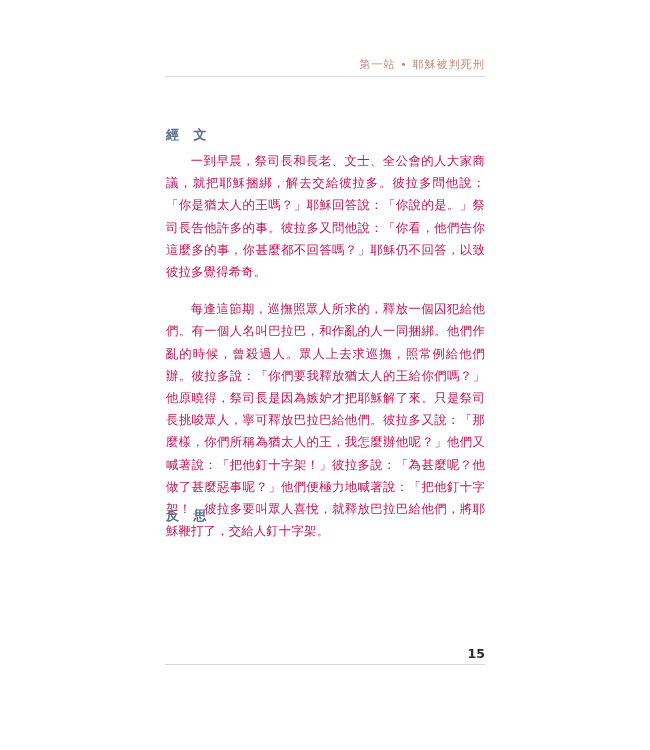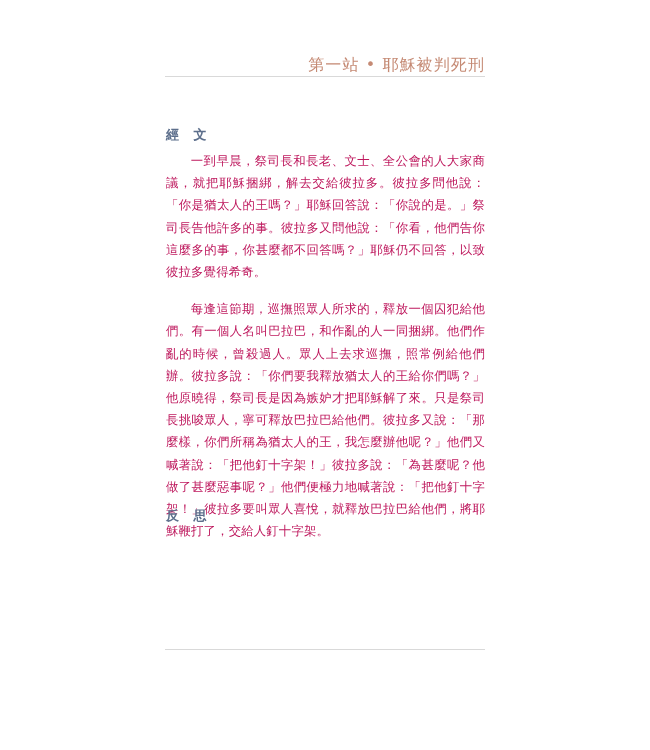--- a/index.html
+++ b/index.html
@@ -26,21 +26,21 @@
   
   .header-block {
     position: absolute;
     left: 165px;
     top: 58px;
     width: 320px;
   }
   .header-title {
     text-align: right;
     font-family: "DejaVu Sans", sans-serif;
-    font-size: 16px;
+    font-size: 11px;
     letter-spacing: 1.1px;
     color: #c58a74;
     line-height: 14px;
     white-space: nowrap;
   }
   .header-rule {
     margin-top: 4px;
     height: 1px;
     background: #d9d9d9;
     width: 100%;
@@ -144,16 +144,17 @@
   <div class="body-block scripture">
     <p class="para">一到早晨，祭司長和長老、文士、全公會的人大家商議，就把耶穌捆綁，解去交給彼拉多。彼拉多問他說：「你是猶太人的王嗎？」耶穌回答說：「你說的是。」祭司長告他許多的事。彼拉多又問他說：「你看，他們告你這麼多的事，你甚麼都不回答嗎？」耶穌仍不回答，以致彼拉多覺得希奇。</p>
     <p class="para">每逢這節期，巡撫照眾人所求的，釋放一個囚犯給他們。有一個人名叫巴拉巴，和作亂的人一同捆綁。他們作亂的時候，曾殺過人。眾人上去求巡撫，照常例給他們辦。彼拉多說：「你們要我釋放猶太人的王給你們嗎？」他原曉得，祭司長是因為嫉妒才把耶穌解了來。只是祭司長挑唆眾人，寧可釋放巴拉巴給他們。彼拉多又說：「那麼樣，你們所稱為猶太人的王，我怎麼辦他呢？」他們又喊著說：「把他釘十字架！」彼拉多說：「為甚麼呢？他做了甚麼惡事呢？」他們便極力地喊著說：「把他釘十字架！」彼拉多要叫眾人喜悅，就釋放巴拉巴給他們，將耶穌鞭打了，交給人釘十字架。</p>
   </div>
 
 
   <div class="section-heading heading-reflection">反 思</div>
 
 
   <div class="footer-block">
+    <div class="footer-number">15</div>
     <div class="footer-rule"></div>
   </div>
 
 </div>
 
 </body></html>

